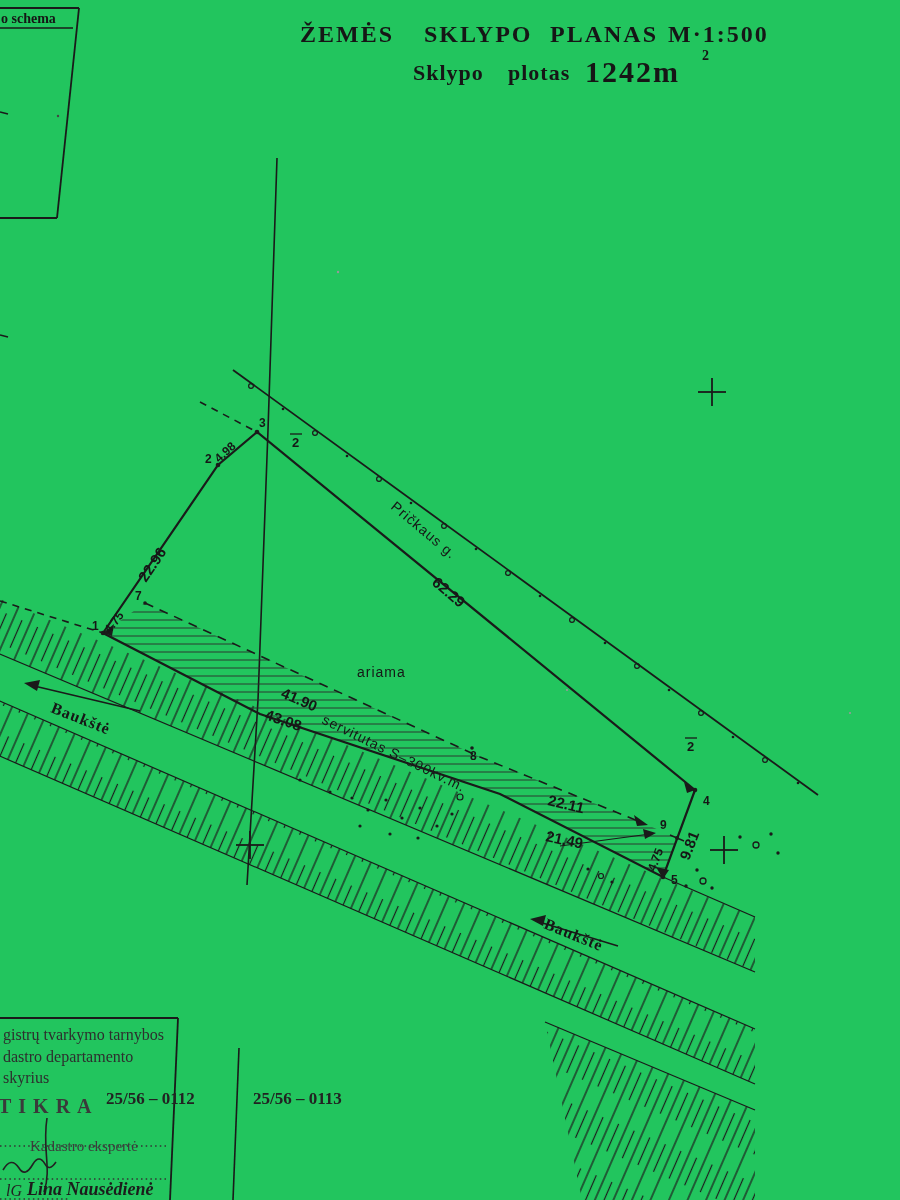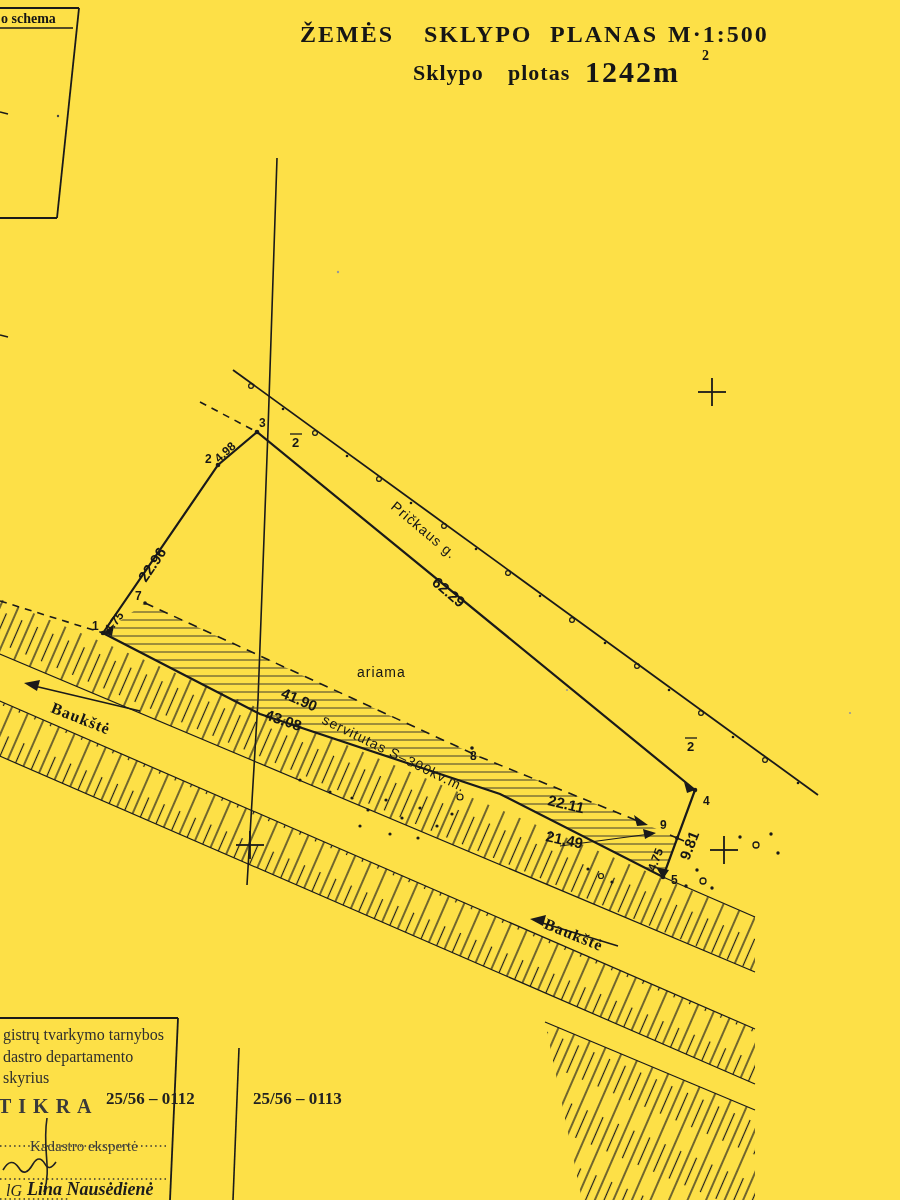--- a/index.html
+++ b/index.html
@@ -1,16 +1,16 @@
 <!DOCTYPE html>
 <html><head>
 <meta charset="utf-8">
 <style>
   html,body{margin:0;padding:0;background:#e8e8e4;}
-  .page{position:relative;width:900px;height:1200px;margin:0 auto;background:#fde047;overflow:hidden;
+  .page{position:relative;width:900px;height:1200px;margin:0 auto;background:#22c55e;overflow:hidden;
         font-family:"Liberation Serif", serif;}
   svg{position:absolute;left:0;top:0;}
   svg text{fill:#161616;}
   .t-title{font-family:"Liberation Serif",serif;font-weight:bold;font-size:24px;letter-spacing:2px;}
   .t-title2{font-family:"Liberation Serif",serif;font-weight:bold;font-size:22px;letter-spacing:1px;}
   .t-area{font-family:"Liberation Serif",serif;font-weight:bold;font-size:30px;letter-spacing:2px;}
   .t-sup{font-family:"Liberation Serif",serif;font-weight:bold;font-size:14px;}
   .dim{font-family:"Liberation Sans",sans-serif;font-weight:700;font-size:15px;}
   .dim-s{font-family:"Liberation Sans",sans-serif;font-weight:700;font-size:12px;}
   .pt{font-family:"Liberation Sans",sans-serif;font-weight:700;font-size:12px;}

